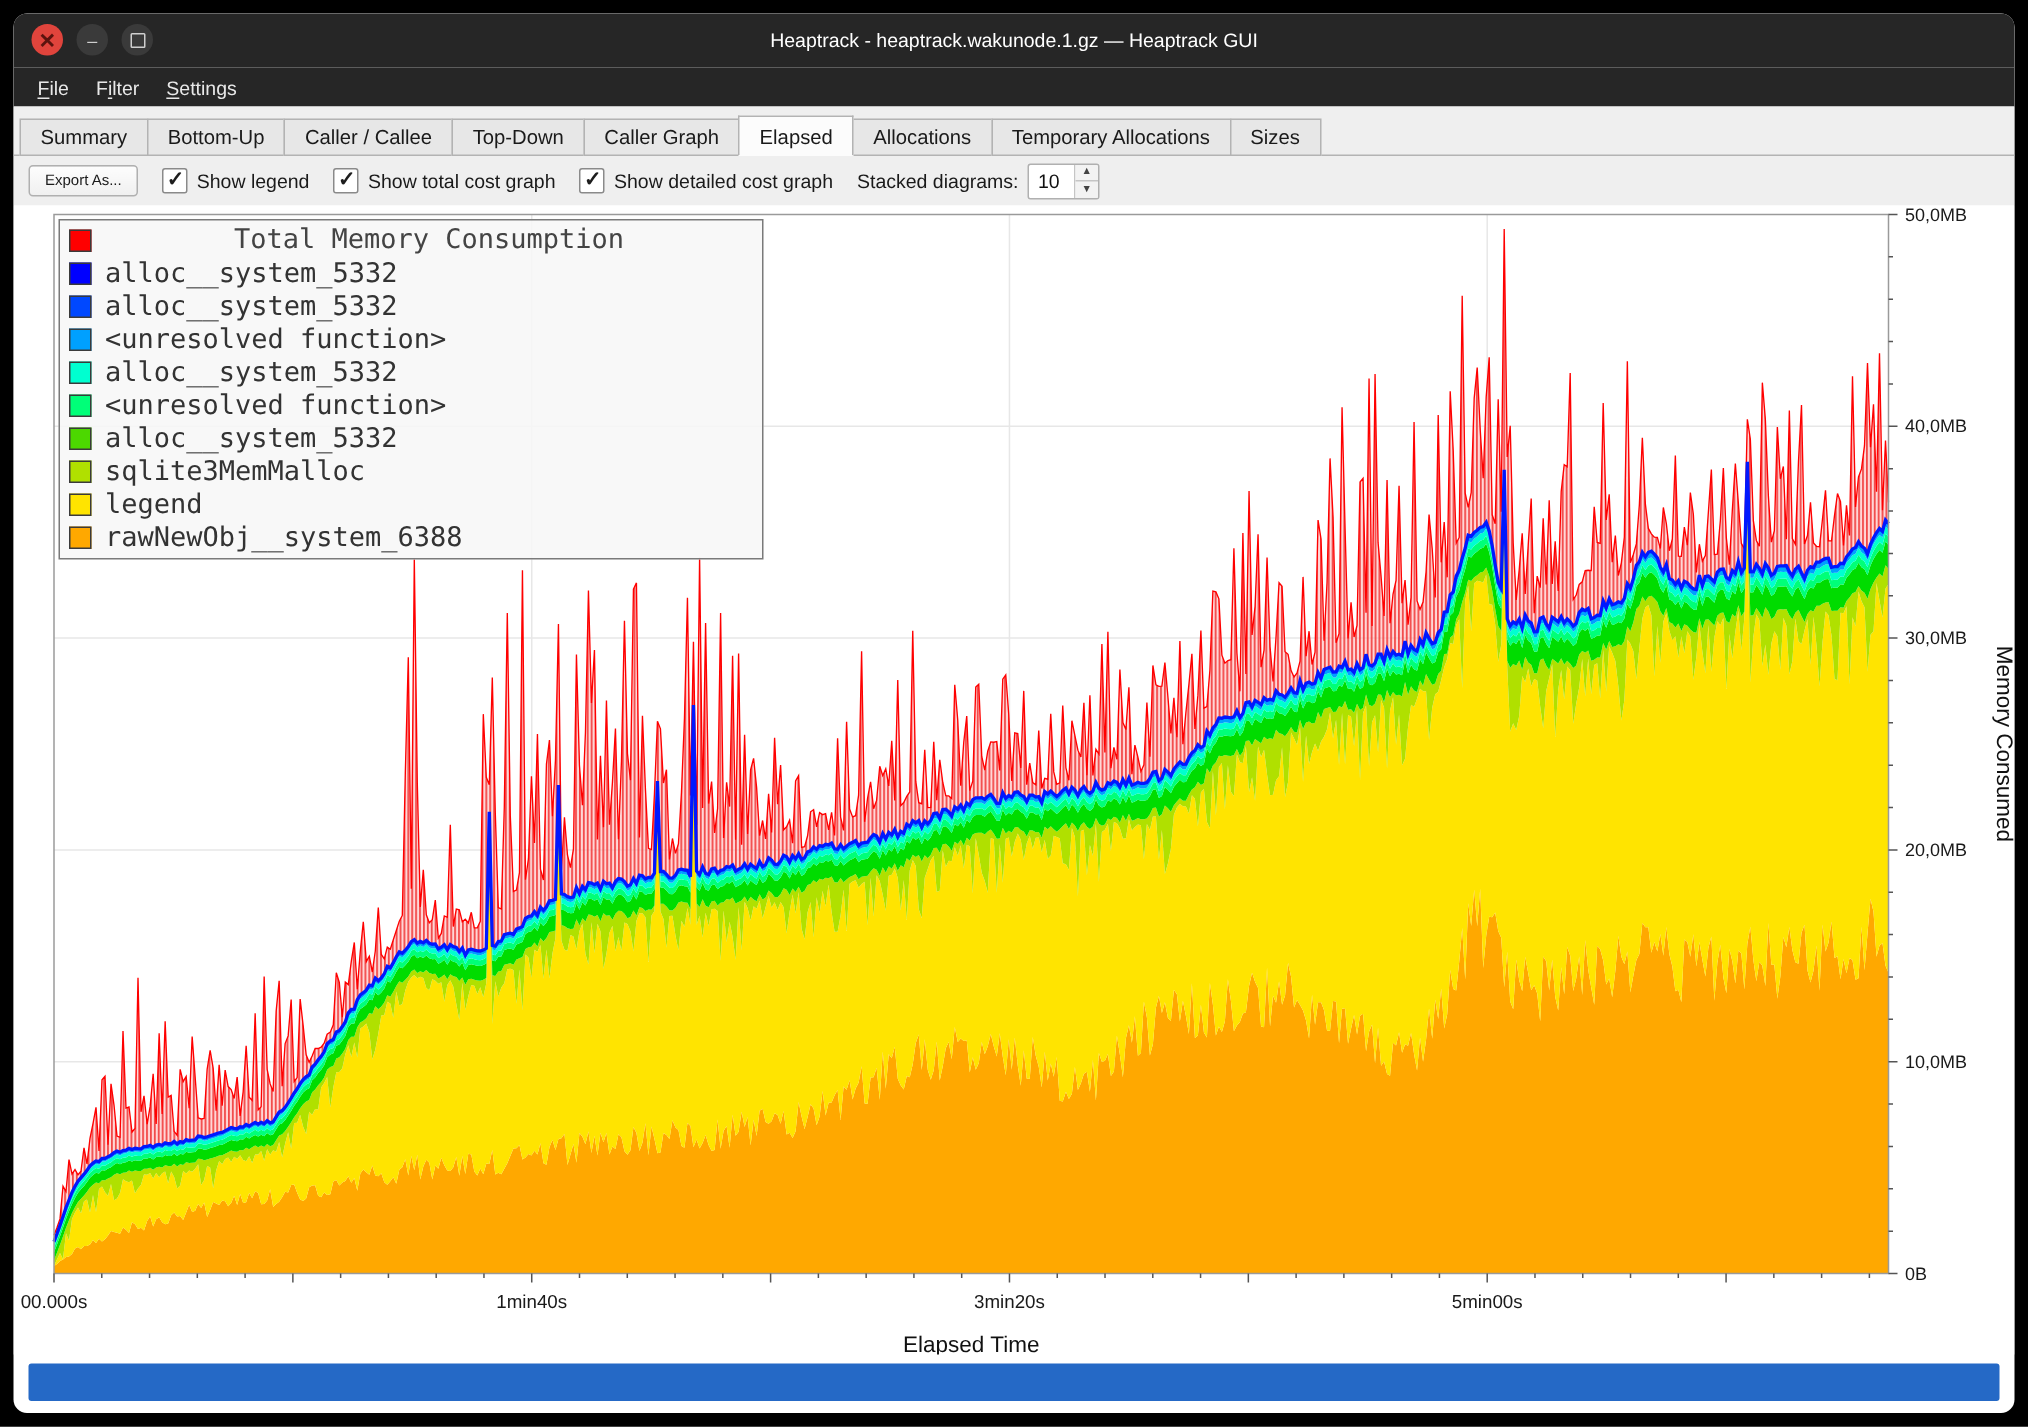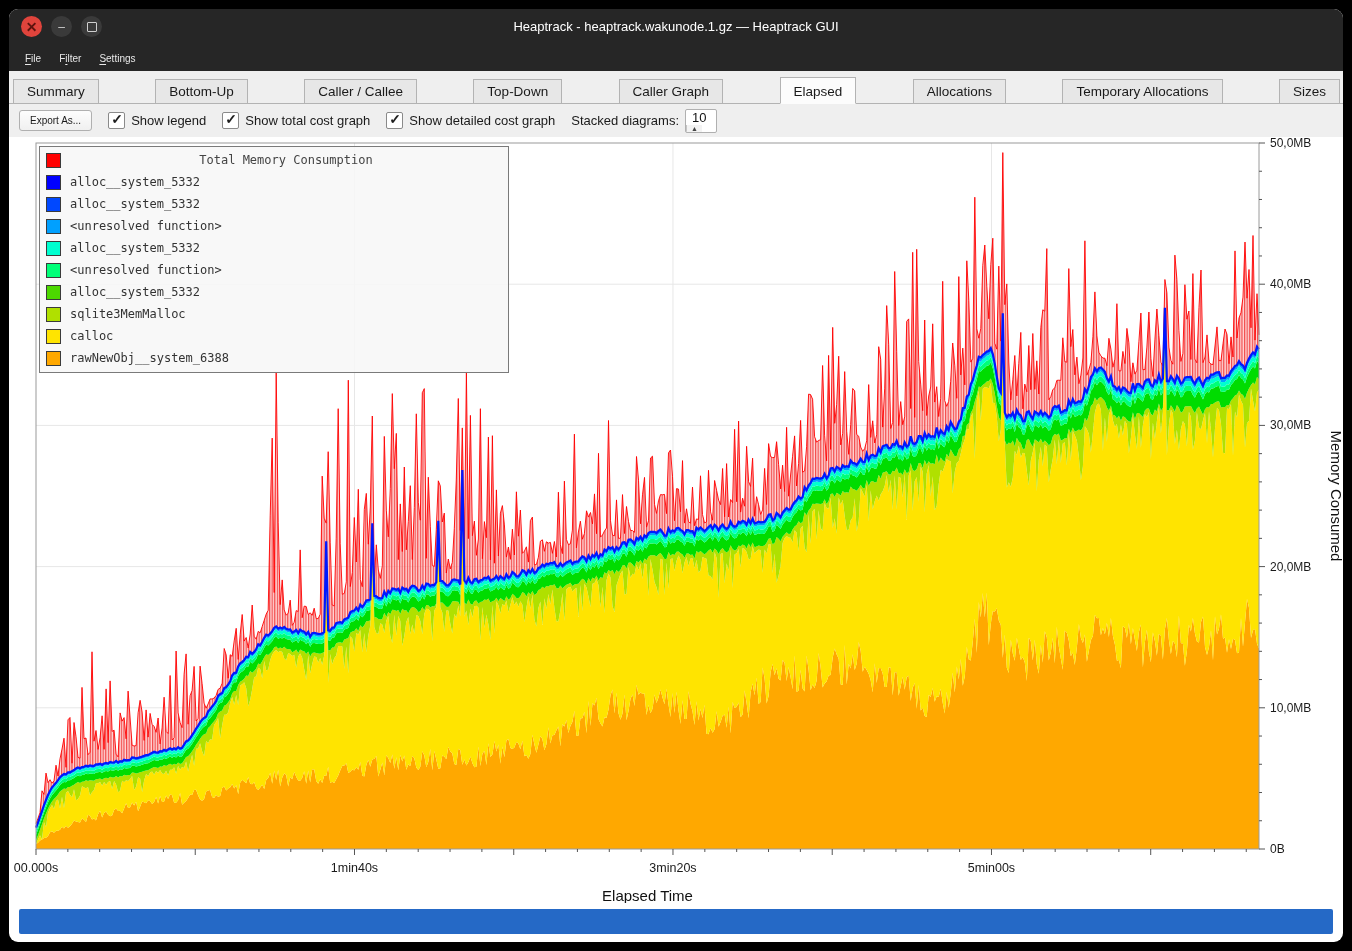--- a/index.html
+++ b/index.html
@@ -10,50 +10,50 @@
   .titlebar{height:36px;background:#262626;position:relative;flex:0 0 auto;}
   .winbtns{position:absolute;left:12px;top:7px;display:flex;gap:9px;}
   .wbtn{width:21px;height:21px;border-radius:50%;display:flex;align-items:center;justify-content:center;
     font-size:12px;line-height:1;}
   .wbtn.close{background:#e0443c;color:#5c130e;font-size:14px;font-weight:bold;}
   .wbtn.min,.wbtn.max{background:#3a3a3a;color:#cfcfcf;}
   .wbtn.max .sq{width:8px;height:8px;border:1.5px solid #cfcfcf;border-radius:1px;}
   .title{color:#fff;font-size:13px;font-weight:normal;text-align:center;line-height:36px;}
   
   .menubar{height:26px;background:#262626;display:flex;align-items:center;padding-left:7px;flex:0 0 auto;}
-  .menu-item{color:#e8e8e8;font-size:10px;padding:3px 9px;}
+  .menu-item{color:#e8e8e8;font-size:13px;padding:3px 9px;}
   .menu-item u{text-decoration:underline;text-underline-offset:2px;}
   
   .tabbar{height:27px;background:#efefef;padding:5px 4px 0 4px;border-bottom:1px solid #b3b3b3;
-    display:flex;align-items:flex-end;flex:0 0 auto;justify-content:space-between;}
+    display:flex;align-items:flex-end;flex:0 0 auto;}
   .tab{display:inline-flex;align-items:center;font-size:13.5px;color:#1a1a1a;background:#e7e7e7;
     border:1px solid #b3b3b3;padding:4px 13px;margin-right:-1px;margin-bottom:-1px;position:relative;white-space:nowrap;}
   .tab.active{background:#fcfcfc;border-bottom:1px solid #fcfcfc;padding-top:6px;z-index:2;}
   
   .toolbar{height:33px;background:#efefef;display:flex;align-items:center;gap:16px;padding:0 10px;flex:0 0 auto;}
   .btn{background:linear-gradient(#fdfdfd,#f0f0f0);border:1px solid #b0b0b0;border-radius:3px;
     font-size:10px;color:#1a1a1a;padding:4px 10px;white-space:nowrap;}
   .check{display:flex;align-items:center;gap:6px;font-size:13px;color:#1a1a1a;white-space:nowrap;}
   .checkbox{width:15px;height:15px;background:#fff;border:1px solid #8a8a8a;border-radius:2px;position:relative;flex:0 0 auto;}
   .checkbox.checked::after{content:"\2713";position:absolute;left:2px;top:-2px;font-size:14px;color:#1d1d1d;font-weight:bold;}
   .stacked{display:flex;align-items:center;gap:6px;font-size:13px;color:#1a1a1a;white-space:nowrap;}
-  .spin{display:flex;border:1px solid #b0b0b0;background:#fff;border-radius:2px;height:22px;overflow:hidden;flex-direction:column;}
+  .spin{display:flex;border:1px solid #b0b0b0;background:#fff;border-radius:2px;height:22px;overflow:hidden;}
   .spin-val{width:24px;font-size:13px;display:flex;align-items:center;padding-left:6px;color:#111;}
   .spin-btns{display:flex;flex-direction:column;border-left:1px solid #c5c5c5;}
   .spin-btn{flex:1;width:15px;display:flex;align-items:center;justify-content:center;background:#f3f3f3;
     font-size:7px;color:#444;}
   .spin-btn+.spin-btn{border-top:1px solid #c5c5c5;}
   
   .chart-area{position:relative;background:#fff;height:766px;flex:0 0 auto;}
   #chart-svg{position:absolute;left:0;top:0;}
   .legend{position:absolute;left:30px;top:9px;width:468px;background:rgba(247,247,247,0.88);
     border:1px solid #7a7a7a;padding:2px 0 3px 0;z-index:3;}
   .legend-row{display:flex;align-items:center;height:22px;padding:0 6px;}
   .swatch{width:13px;height:13px;border:1px solid #3a3a3a;margin-right:9px;flex:0 0 auto;}
-  .legend-label{font-family:"DejaVu Sans Mono",monospace;font-size:12px;color:#333;white-space:pre;}
+  .legend-label{font-family:"DejaVu Sans Mono",monospace;font-size:18px;color:#333;white-space:pre;}
   .legend-row.title .legend-label{flex:1;text-align:center;color:#444;}
   
   .bottom-slider{flex:0 0 auto;height:25px;margin:6px 10px 8px 10px;background:#2569c6;border-radius:2px;}
 </style>
 </head>
 <body>
 
 <div class="window">
 
   <div class="titlebar">
@@ -247,21 +247,21 @@
           <div class="legend-row">
             <span class="swatch" style="background: rgb(76, 216, 0);"></span>
             <span class="legend-label">alloc__system_5332</span>
           </div>
           <div class="legend-row">
             <span class="swatch" style="background: rgb(176, 224, 0);"></span>
             <span class="legend-label">sqlite3MemMalloc</span>
           </div>
           <div class="legend-row">
             <span class="swatch" style="background: rgb(255, 228, 0);"></span>
-            <span class="legend-label">calloc</span>
+            <span class="legend-label">legend</span>
           </div>
           <div class="legend-row">
             <span class="swatch" style="background: rgb(255, 168, 0);"></span>
             <span class="legend-label">rawNewObj__system_6388</span>
           </div>
         </div>
     </div>
   </div>
 
   <div class="bottom-slider"></div>

